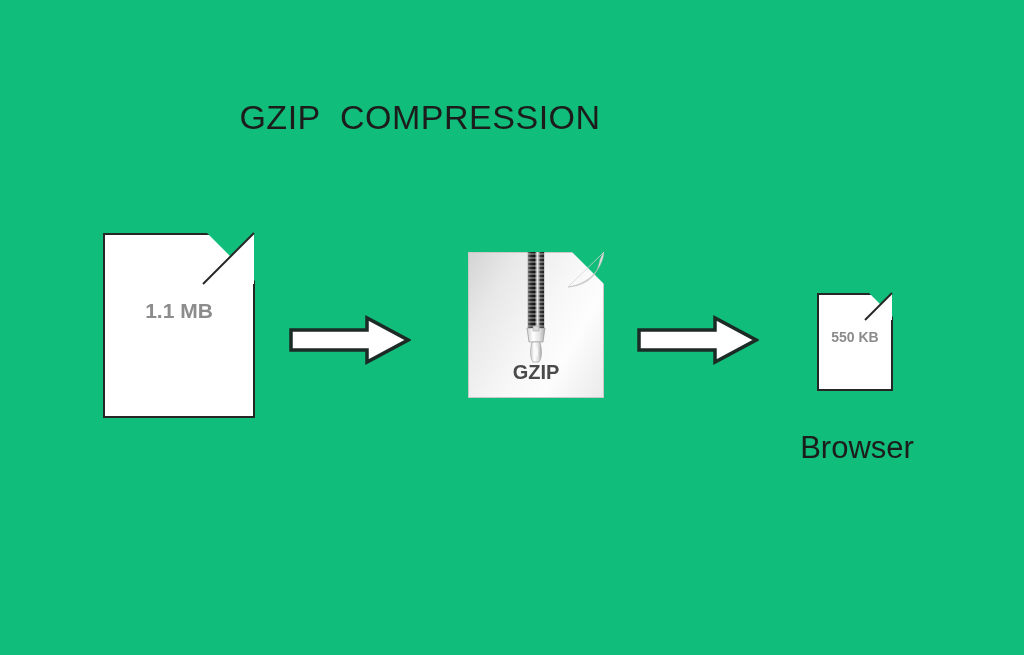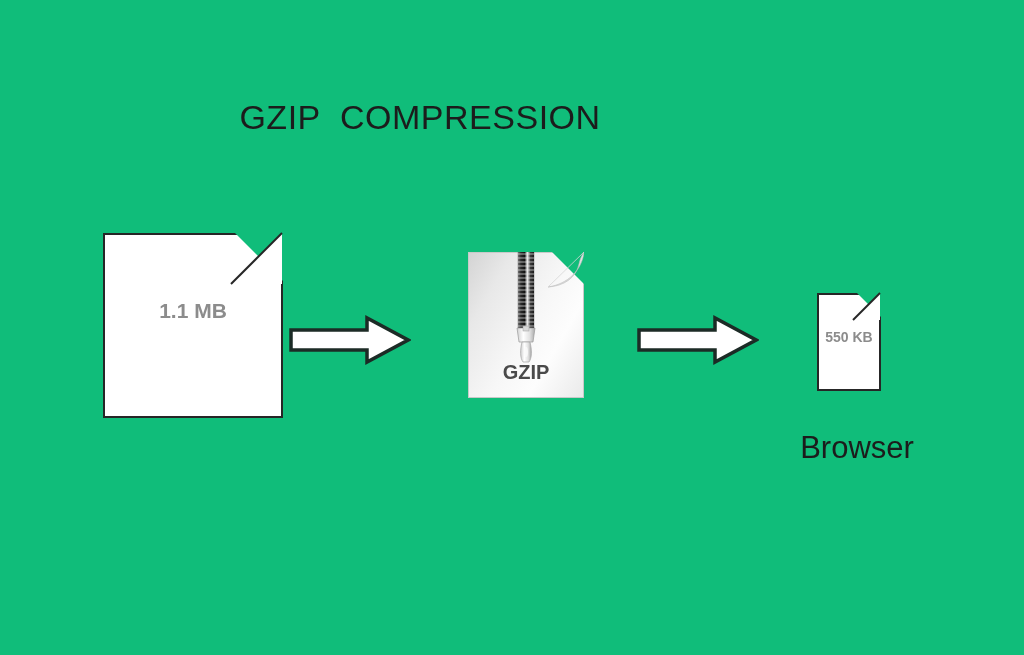--- a/index.html
+++ b/index.html
@@ -65,34 +65,34 @@
     width: 100%;
     text-align: center;
     font-weight: bold;
     color: #8c8c8c;
   }
 
   
   #doc-server {
     left: 103px;
     top: 233px;
-    width: 180px;
+    width: 152px;
     height: 185px;
   }
   #doc-server .cut { border-width: 0 52px 52px 0; }
   #doc-server .label-inner {
     top: 66px;
     font-size: 21px;
   }
 
   
   #doc-browser {
     left: 817px;
     top: 293px;
-    width: 64px;
+    width: 76px;
     height: 98px;
   }
   #doc-browser .cut { border-width: 0 28px 28px 0; }
   #doc-browser .label-inner {
     top: 36px;
     font-size: 14px;
   }
 
   
   .caption {
@@ -122,20 +122,21 @@
   #arrow-1 { left: 289px; top: 315px; }
   #arrow-2 { left: 637px; top: 315px; }
 
   
   #gzip-icon {
     position: absolute;
     left: 468px;
     top: 252px;
     width: 116px;
     height: 146px;
+    padding-left: 20px;
   }
   #gzip-icon .zip-body {
     position: absolute;
     inset: 0;
     background: linear-gradient(120deg, #d4d4d4 0%, #e8e8e8 22%, #f7f7f7 52%, #fdfdfd 72%, #eaeaea 100%);
     border: 1px solid #c9c9c9;
     box-sizing: border-box;
   }
   #gzip-icon .zip-cut {
     position: absolute;

